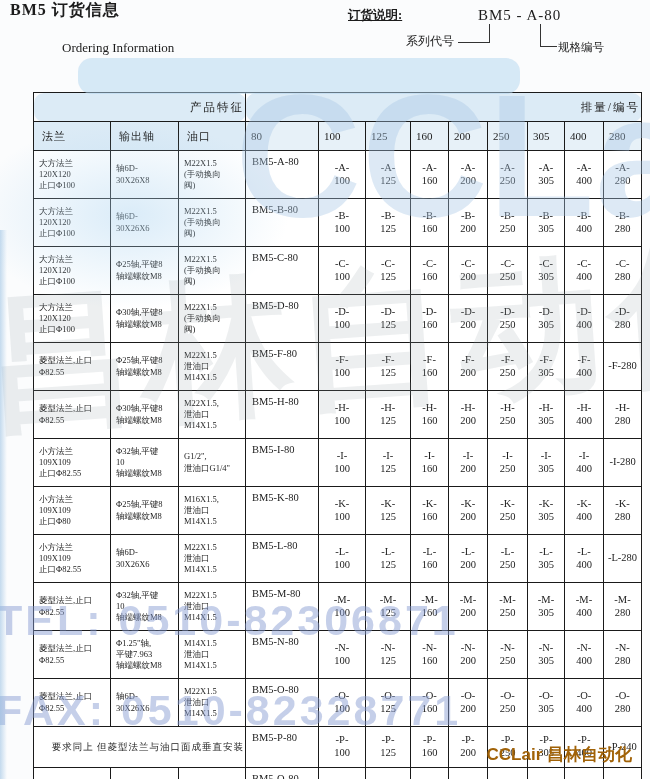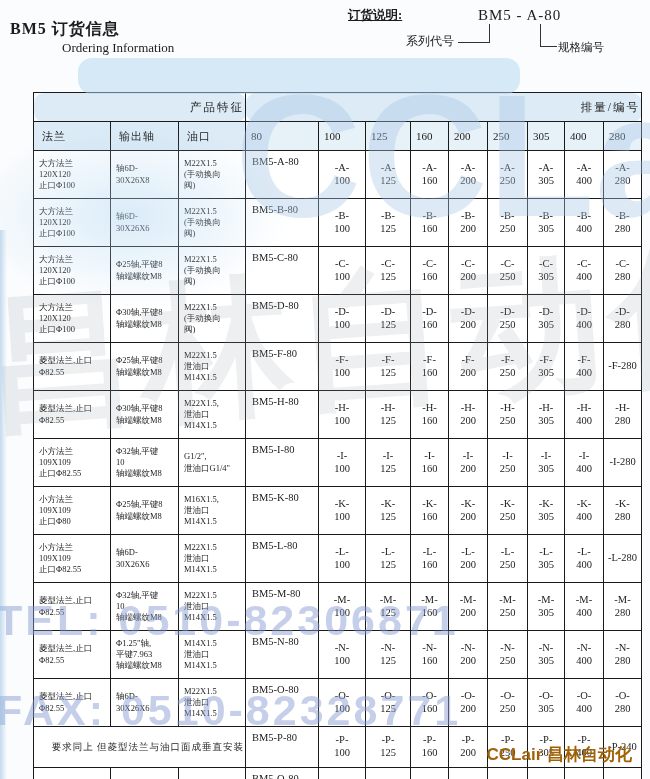--- a/index.html
+++ b/index.html
@@ -3,21 +3,21 @@
 <meta charset="utf-8">
 <style>
   html,body{margin:0;padding:0;}
   body{
     width:650px;height:779px;position:relative;overflow:hidden;
     background:#fbfcfd;
     font-family:"Liberation Serif","DejaVu Serif",serif;
     color:#1c1c1c;
   }
   
-  .page-title{position:absolute;left:10px;top:19px;font-size:16px;font-weight:bold;letter-spacing:1px;}
+  .page-title{position:absolute;left:10px;top:0;font-size:16px;font-weight:bold;letter-spacing:1px;}
   .page-subtitle{position:absolute;left:62px;top:40px;font-size:13px;font-weight:normal;}
   .order-note-label{position:absolute;left:348px;top:7px;font-size:12.5px;font-weight:bold;text-decoration:underline;}
   .order-code{position:absolute;left:478px;top:7px;font-size:15px;letter-spacing:1px;}
   .series-label{position:absolute;left:406px;top:33px;font-size:12px;}
   .spec-label{position:absolute;left:558px;top:40px;font-size:11.5px;}
   .conn{position:absolute;border-color:#333;}
   .conn-series{left:458px;top:24px;width:31px;height:18px;border-left:none;border-right:1px solid #333;border-bottom:1px solid #333;}
   .conn-spec{left:540px;top:24px;width:16px;height:22px;border-left:1px solid #333;border-bottom:1px solid #333;}
   
   .tbl-wrap{position:absolute;left:33px;top:92px;width:608px;z-index:1;}

